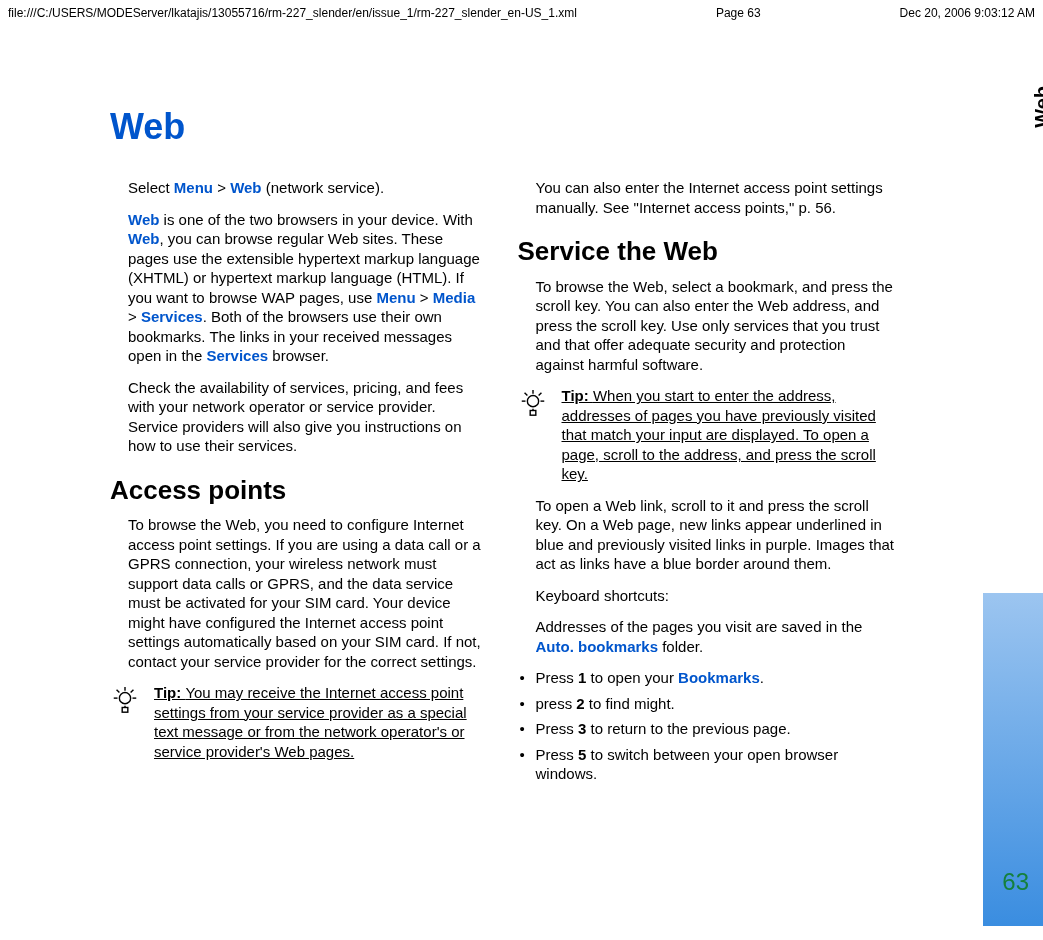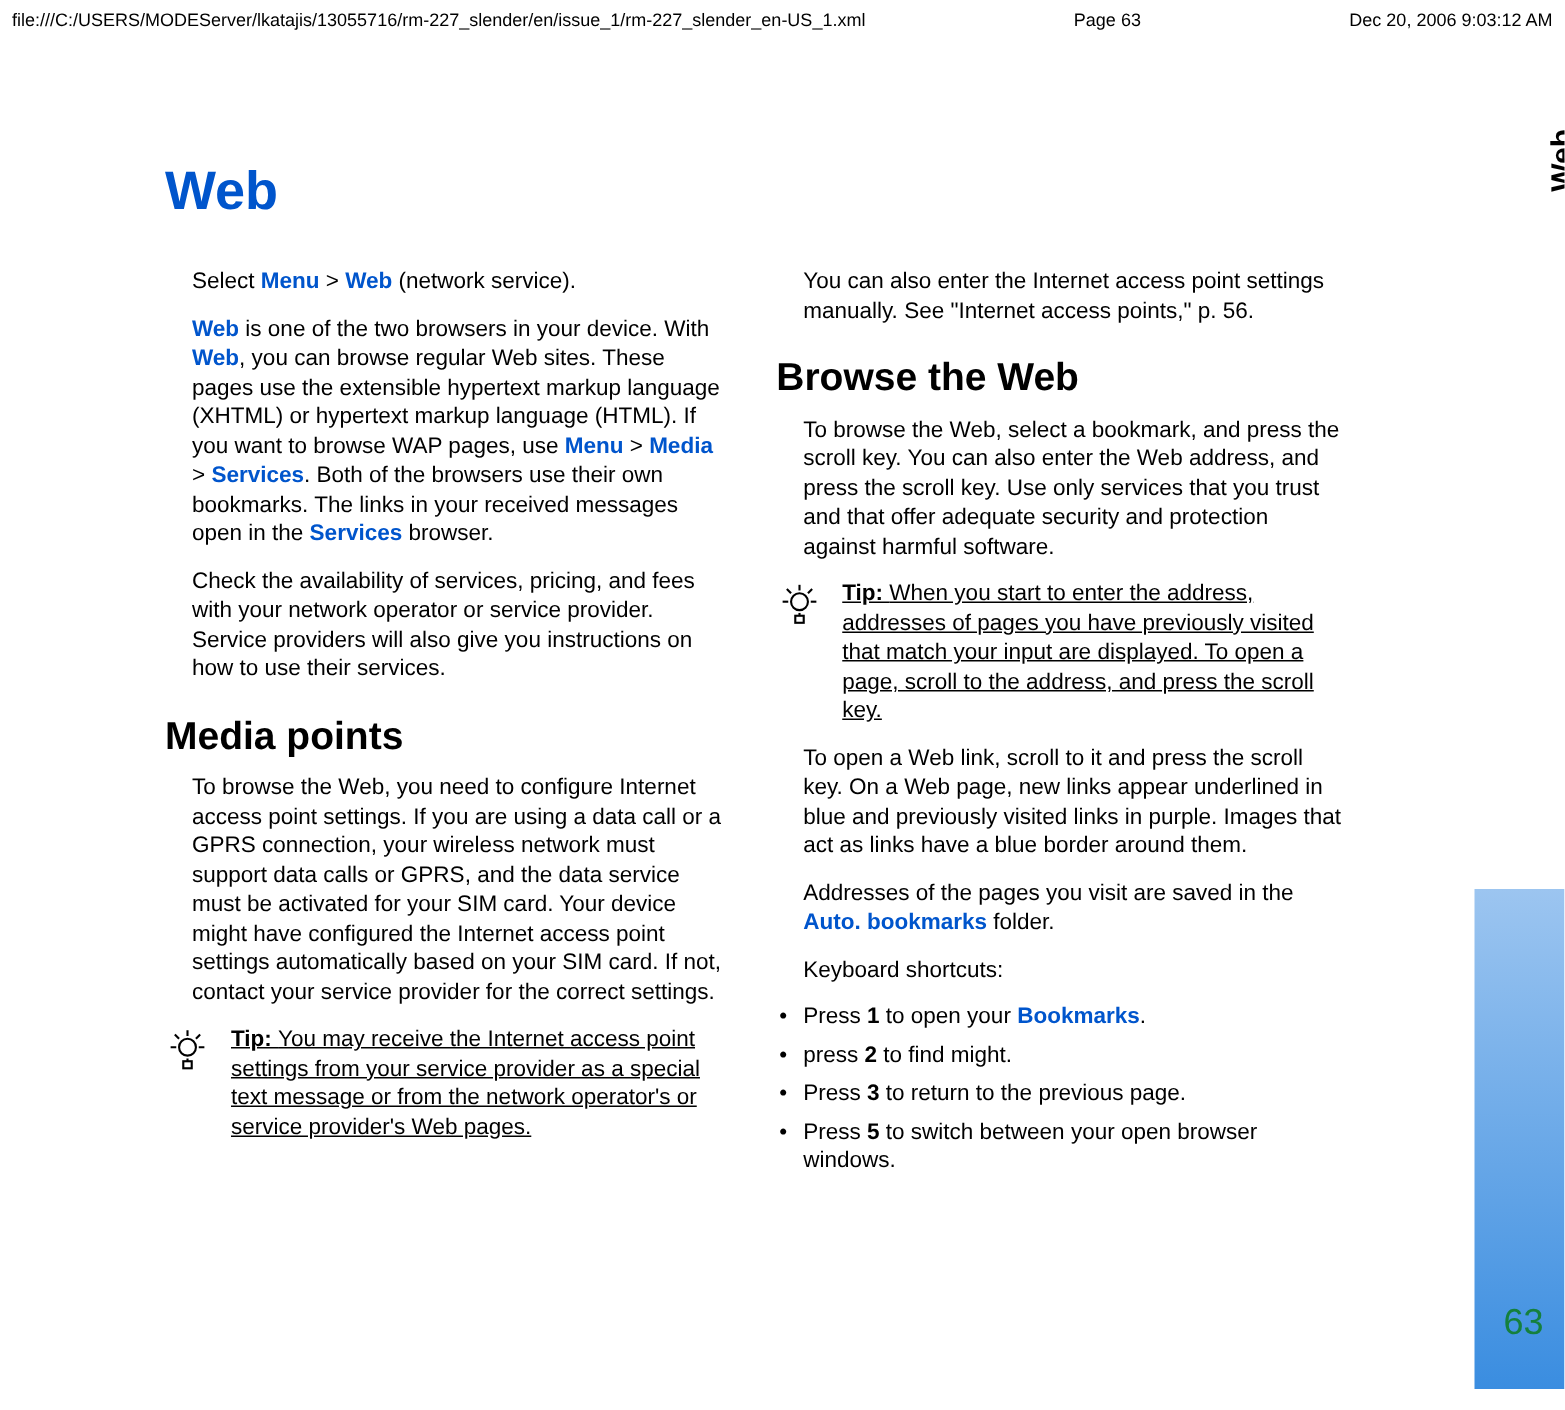--- a/index.html
+++ b/index.html
@@ -141,21 +141,21 @@
 
       <div class="col">
         <p>
           <span>Select </span><span class="link">Menu</span><span> &gt; </span><span class="link">Web</span><span> (network service).</span>
         </p>
         <p>
           <span class="link">Web</span><span> is one of the two browsers in your device. With </span><span class="link">Web</span><span>, you can browse regular Web sites. These pages use the extensible hypertext markup language (XHTML) or hypertext markup language (HTML). If you want to browse WAP pages, use </span><span class="link">Menu</span><span> &gt; </span><span class="link">Media</span><span> &gt; </span><span class="link">Services</span><span>. Both of the browsers use their own bookmarks. The links in your received messages open in the </span><span class="link">Services</span><span> browser.</span>
         </p>
         <p>Check the availability of services, pricing, and fees with your network operator or service provider. Service providers will also give you instructions on how to use their services.</p>
 
-        <h2 class="section">Media points</h2>
+        <h2 class="section">Access points</h2>
         <p>To browse the Web, you need to configure Internet access point settings. If you are using a data call or a GPRS connection, your wireless network must support data calls or GPRS, and the data service must be activated for your SIM card. Your device might have configured the Internet access point settings automatically based on your SIM card. If not, contact your service provider for the correct settings.</p>
 
         <div class="tip">
           <div class="tip-icon">
             <svg viewBox="0 0 32 32">
                 <g fill="none" stroke="#000" stroke-width="1.5">
                   <circle cx="16" cy="14" r="6"></circle>
                   <line x1="16" y1="2" x2="16" y2="6"></line>
                   <line x1="16" y1="22" x2="16" y2="24"></line>
                   <line x1="4" y1="14" x2="8" y2="14"></line>
@@ -168,21 +168,21 @@
           </div>
           <div class="tip-text">
             <span class="bold">Tip: </span><span>You may receive the Internet access point settings from your service provider as a special text message or from the network operator's or service provider's Web pages.</span>
           </div>
         </div>
       </div>
 
       <div class="col">
         <p>You can also enter the Internet access point settings manually. See "Internet access points," p. 56.</p>
 
-        <h2 class="section">Browse the Web</h2>
+        <h2 class="section">Service the Web</h2>
         <p>To browse the Web, select a bookmark, and press the scroll key. You can also enter the Web address, and press the scroll key. Use only services that you trust and that offer adequate security and protection against harmful software.</p>
 
         <div class="tip">
           <div class="tip-icon">
             <svg viewBox="0 0 32 32">
                 <g fill="none" stroke="#000" stroke-width="1.5">
                   <circle cx="16" cy="14" r="6"></circle>
                   <line x1="16" y1="2" x2="16" y2="6"></line>
                   <line x1="16" y1="22" x2="16" y2="24"></line>
                   <line x1="4" y1="14" x2="8" y2="14"></line>
@@ -192,24 +192,24 @@
                   <rect x="13" y="24" width="6" height="5"></rect>
                 </g>
               </svg>
           </div>
           <div class="tip-text">
             <span class="bold">Tip: </span><span>When you start to enter the address, addresses of pages you have previously visited that match your input are displayed. To open a page, scroll to the address, and press the scroll key.</span>
           </div>
         </div>
 
         <p>To open a Web link, scroll to it and press the scroll key. On a Web page, new links appear underlined in blue and previously visited links in purple. Images that act as links have a blue border around them.</p>
+        <p>Keyboard shortcuts:</p>
         <p>
           <span>Addresses of the pages you visit are saved in the </span><span class="link">Auto. bookmarks</span><span> folder.</span>
         </p>
-        <p>Keyboard shortcuts:</p>
         <ul class="bullets">
           <li>
             <span>Press </span><span class="bold">1</span><span> to open your </span><span class="link">Bookmarks</span><span>.</span>
           </li>
           <li>
             <span>press </span><span class="bold">2</span><span> to find might.</span>
           </li>
           <li>
             <span>Press </span><span class="bold">3</span><span> to return to the previous page.</span>
           </li>

